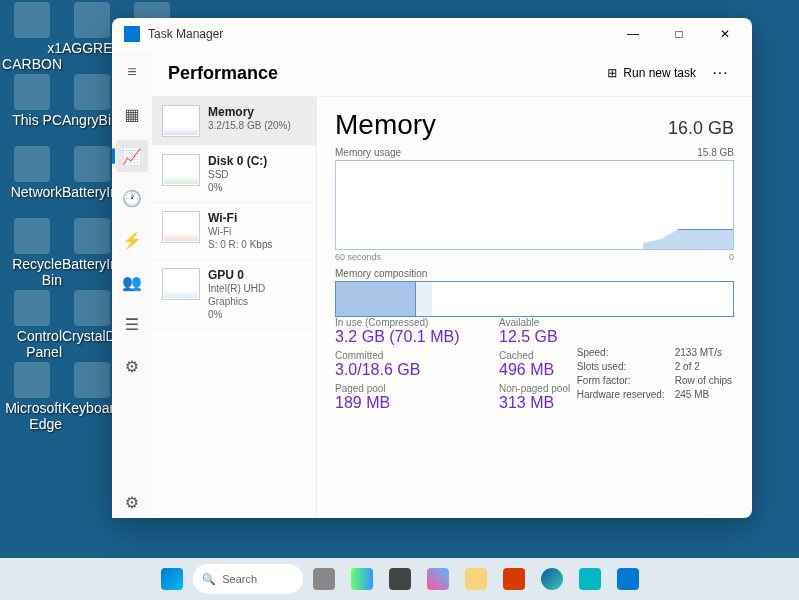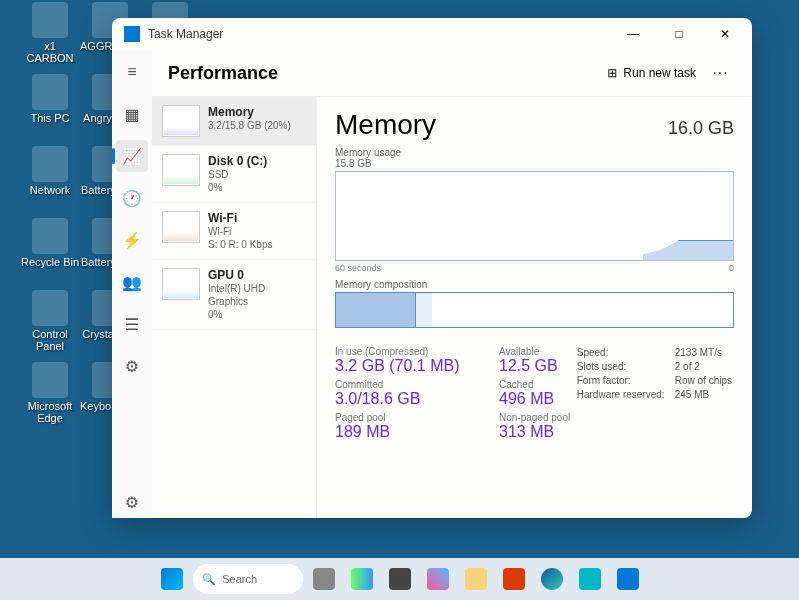--- a/index.html
+++ b/index.html
@@ -1,20 +1,20 @@
 <!DOCTYPE html>
 <html><head>
 <meta charset="utf-8">
 <style>
 * { margin: 0; padding: 0; box-sizing: border-box; font-family: 'Segoe UI', sans-serif; }
 body { width: 799px; height: 600px; background: #1a5f8a; overflow: hidden; position: relative; }
 
 
 .desktop { position: absolute; top: 0; left: 0; width: 100%; height: 100%; }
-.desktop-icon { position: absolute; width: 60px; text-align: center; color: white; font-size: 11px; text-shadow: 1px 1px 2px rgba(0,0,0,0.8); margin-left: 18px; }
+.desktop-icon { position: absolute; width: 60px; text-align: right; color: white; font-size: 14px; text-shadow: 1px 1px 2px rgba(0,0,0,0.8); }
 .desktop-icon .icon-img { width: 36px; height: 36px; margin: 0 auto 2px; background: rgba(255,255,255,0.2); border-radius: 4px; }
 
 
 .tm-window { position: absolute; left: 112px; top: 18px; width: 640px; height: 500px; background: #fdfdfc; border-radius: 8px; box-shadow: 0 8px 32px rgba(0,0,0,0.3); display: flex; flex-direction: column; }
 .titlebar { height: 32px; display: flex; align-items: center; padding: 0 4px; }
 .tm-icon { width: 16px; height: 16px; background: #0078d4; margin: 0 8px; }
 .tm-title { font-size: 12px; flex: 1; color: #333; }
 .win-controls { display: flex; }
 .win-btn { width: 46px; height: 32px; display: flex; align-items: center; justify-content: center; cursor: pointer; font-size: 12px; }
 
@@ -38,31 +38,31 @@
 .perf-chart { width: 38px; height: 32px; border: 1px solid #ccc; background: white; position: relative; flex-shrink: 0; }
 .perf-chart .mini-line { position: absolute; bottom: 1px; left: 1px; right: 1px; height: 8px; }
 .perf-info { flex: 1; min-width: 0; }
 .perf-name { font-size: 12px; font-weight: 600; color: #222; }
 .perf-sub { font-size: 10px; color: #666; line-height: 1.3; }
 
 .detail-panel { flex: 1; padding: 12px 18px; overflow: hidden; }
 .detail-head { display: flex; align-items: baseline; }
 .detail-title { font-size: 28px; font-weight: 400; flex: 1; }
 .detail-cap { font-size: 18px; color: #333; }
-.chart-label { font-size: 10px; color: #666; margin-top: 6px; display: flex; justify-content: space-between; flex-direction: column; }
+.chart-label { font-size: 10px; color: #666; margin-top: 6px; display: flex; justify-content: space-between; }
 .big-chart { height: 90px; border: 1px solid #a8c5e8; background: white; position: relative; margin-top: 2px; }
 .big-chart .area { position: absolute; bottom: 0; right: 0; width: 90px; height: 20px; background: #c5d9f0; border-top: 1px solid #5a8fc7; clip-path: polygon(0 70%, 20% 50%, 40% 0, 100% 0, 100% 100%, 0 100%); }
 .chart-axis { font-size: 9px; color: #888; display: flex; justify-content: space-between; margin-top: 2px; }
 .comp-bar { height: 36px; border: 1px solid #5a8fc7; background: white; display: flex; margin-top: 2px; }
 .comp-seg { height: 100%; }
 .comp-seg.used { background: #a8c5e8; width: 20%; }
 .comp-seg.sep { width: 1px; background: #5a8fc7; }
 .comp-seg.mod { background: #e8f0fa; width: 4%; }
 
-.stats-grid { margin-top: 18px; font-size: 11px; color: #555; }
+.stats-grid { margin-top: 0; font-size: 11px; color: #555; }
 .stats-row { display: flex; gap: 24px; margin-bottom: 4px; }
 .stat-block { min-width: 100px; }
 .stat-label { font-size: 10px; color: #777; }
 .stat-val { font-size: 16px; color: #6d28d9; font-weight: 400; }
 .spec-grid { position: absolute; right: 20px; top: 250px; font-size: 10px; color: #555; }
 .spec-row { display: flex; gap: 8px; margin-bottom: 3px; }
 .spec-label { min-width: 90px; }
 
 
 .taskbar { position: absolute; bottom: 0; left: 0; right: 0; height: 42px; background: rgba(235,240,245,0.95); display: flex; align-items: center; justify-content: center; gap: 4px; padding: 0 8px; }

